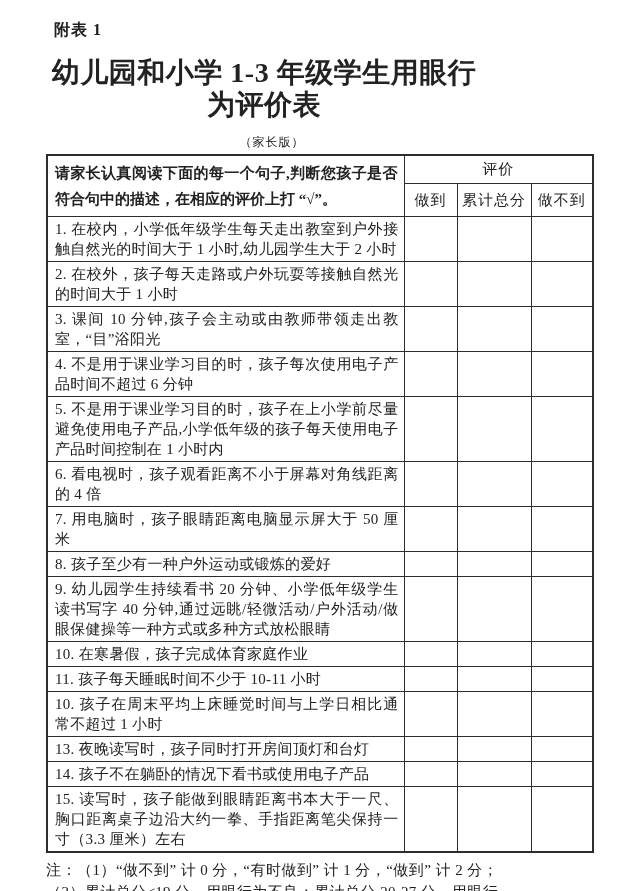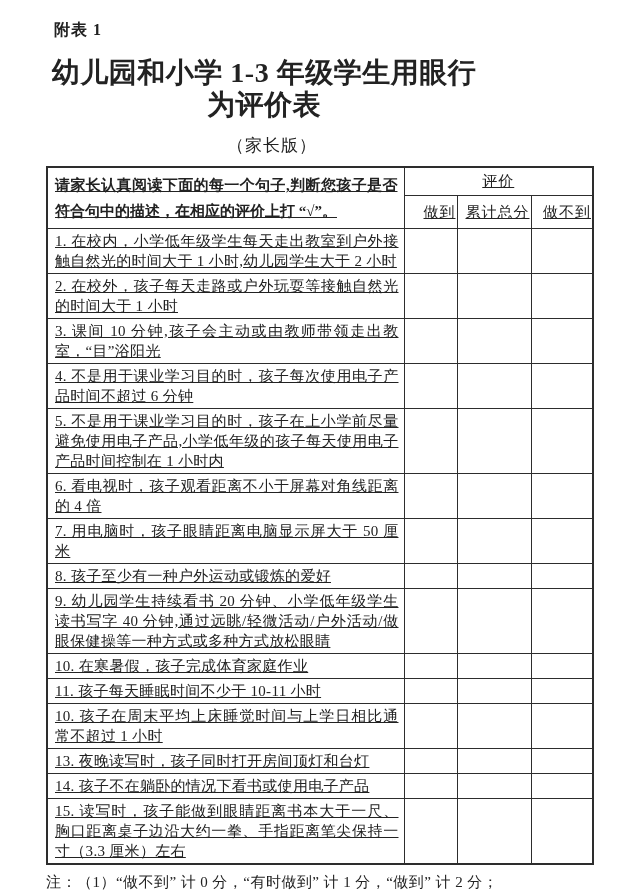--- a/index.html
+++ b/index.html
@@ -30,30 +30,29 @@
     margin: 16px 16px 0 0;
     text-align: center;
     font-size: 28px;
     font-weight: bold;
     letter-spacing: 0.5px;
     line-height: 32px;
   }
   .subtitle {
     margin-top: 13px;
     text-align: center;
-    font-size: 17px;
+    font-size: 12px;
     letter-spacing: 1px;
   }
   table.eval-table {
-    margin-top: 9px;
+    margin-top: 3px;
     width: 546px;
     table-layout: fixed;
     border-collapse: collapse;
     border: 2px solid #2d2d2d;
-    text-decoration: underline;
   }
   table.eval-table td {
     border: 1px solid #2d2d2d;
     vertical-align: middle;
     box-sizing: border-box;
   }
   td.instr {
     font-weight: bold;
     font-size: 15px;
     line-height: 26px;
@@ -62,21 +61,21 @@
   }
   td.eval-head {
     height: 28px;
     text-align: center;
     font-size: 15px;
     letter-spacing: 1px;
     border-radius: 7px;
   }
   td.col-head {
     height: 32px;
-    text-align: right;
+    text-align: center;
     font-size: 15px;
     letter-spacing: 1px;
   }
   td.q {
     font-size: 15px;
     line-height: 20px;
     padding: 2px 5px 2px 7px;
     text-align: justify;
     letter-spacing: 0.3px;
   }

